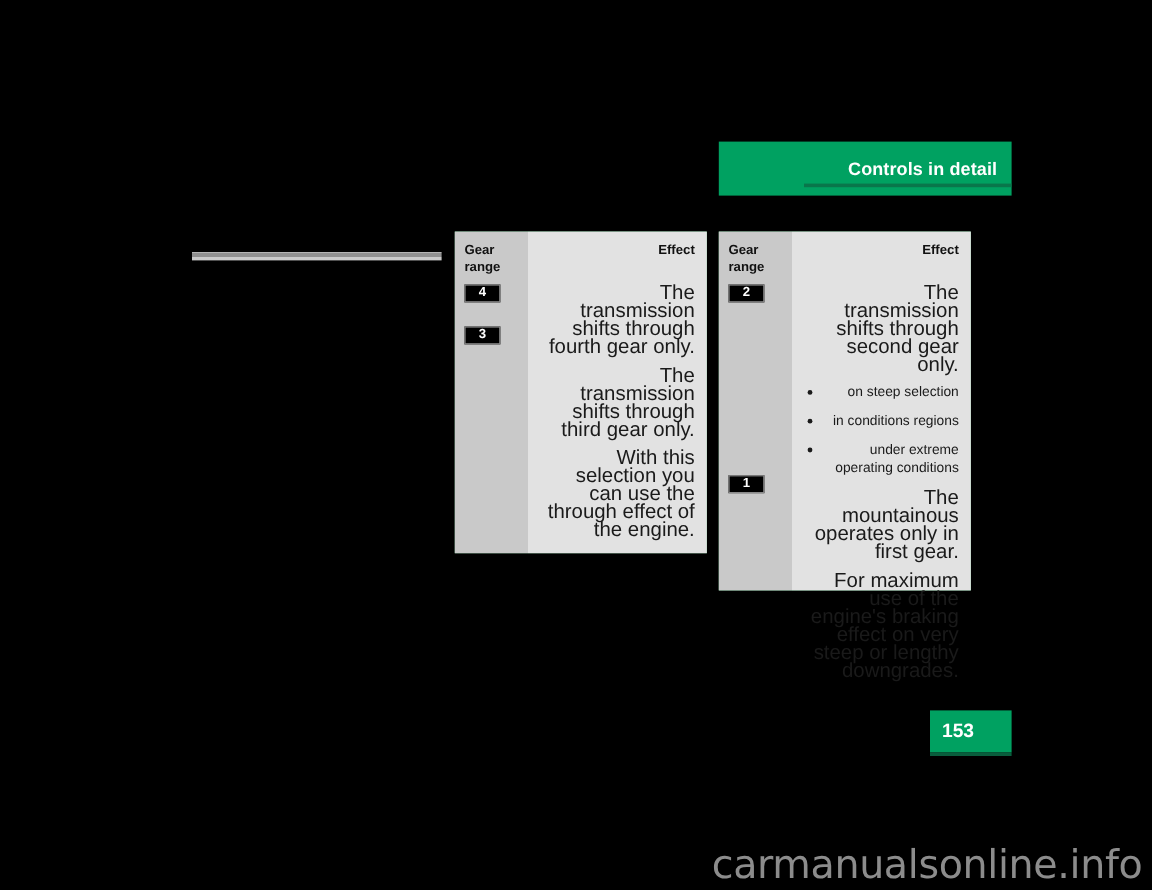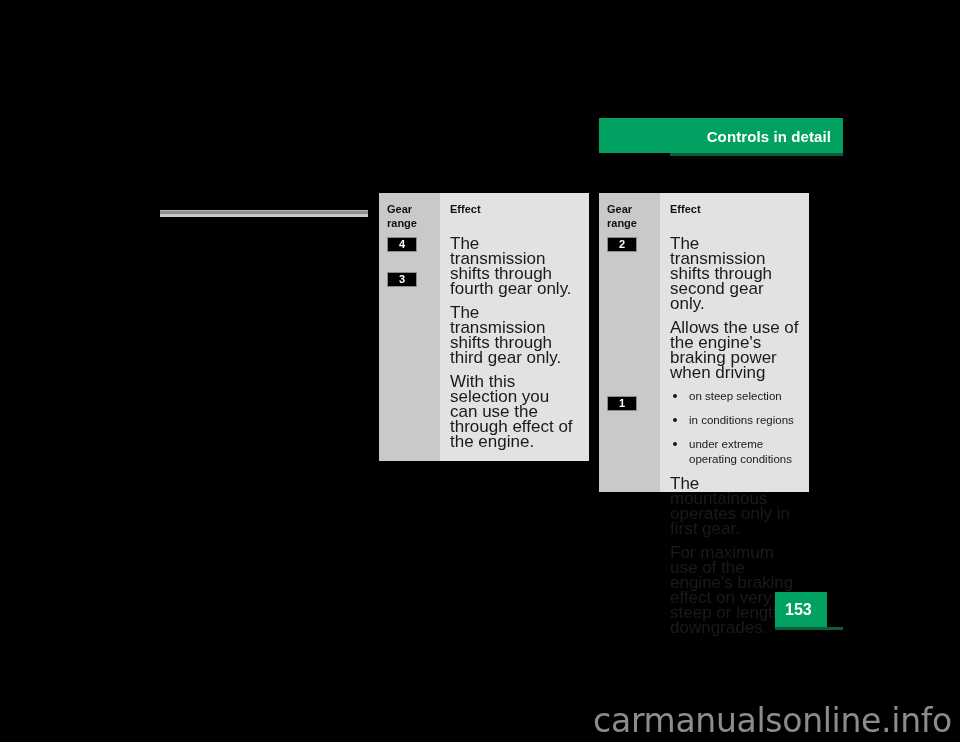--- a/index.html
+++ b/index.html
@@ -15,21 +15,21 @@
     font-family: "Liberation Sans", sans-serif;
     -webkit-font-smoothing: antialiased;
   }
 
   
   #section-header {
     position: absolute;
     left: 599px;
     top: 118px;
     width: 244px;
-    height: 35px;
+    height: 45px;
     background: #00a161;
     box-sizing: border-box;
   }
   #section-header .label {
     position: absolute;
     right: 12px;
     top: 50%;
     transform: translateY(-50%);
     color: #ffffff;
     font-size: 15px;
@@ -80,20 +80,21 @@
     padding: 9px 8px 8px 8px;
     position: relative;
     flex: 0 0 61px;
   }
   .col-effect {
     flex: 1 1 auto;
     background: #e2e2e2;
     box-sizing: border-box;
     padding: 9px 10px 8px 10px;
     position: relative;
+    text-align: right;
   }
 
   .col-head {
     font-size: 11px;
     font-weight: bold;
     color: #111111;
     line-height: 14px;
     margin: 0 0 0 0;
   }
 
@@ -146,21 +147,21 @@
     height: 4px;
     background: #1a1a1a;
     border-radius: 50%;
   }
 
   
   #page-badge {
     position: absolute;
     left: 775px;
     top: 592px;
-    width: 52px;
+    width: 68px;
     height: 35px;
     background: #00a161;
   }
   #page-badge .num {
     position: absolute;
     left: 10px;
     top: 50%;
     transform: translateY(-50%);
     color: #ffffff;
     font-size: 16px;
@@ -228,21 +229,20 @@
       <span>range</span>
     </div>
     <div class="gear-badge" style="top:44px;">2</div>
     <div class="gear-badge" style="top:203px;">1</div>
   </div>
 
   <div class="col-effect">
     <div class="col-head">Effect</div>
     <div class="effect-body">
       <p class="para">The transmission shifts through second gear only.</p>
-      <p class="para">Allows the use of the engine's braking power when driving</p>
       <ul class="bullets">
         <li><span class="dot"></span><span>on steep selection</span></li>
         <li><span class="dot"></span><span>in conditions regions</span></li>
         <li><span class="dot"></span><span>under extreme operating conditions</span></li>
       </ul>
       <p class="para">The mountainous operates only in first gear.</p>
       <p class="para">For maximum use of the engine's braking effect on very steep or lengthy downgrades.</p>
     </div>
   </div>
 </div>

